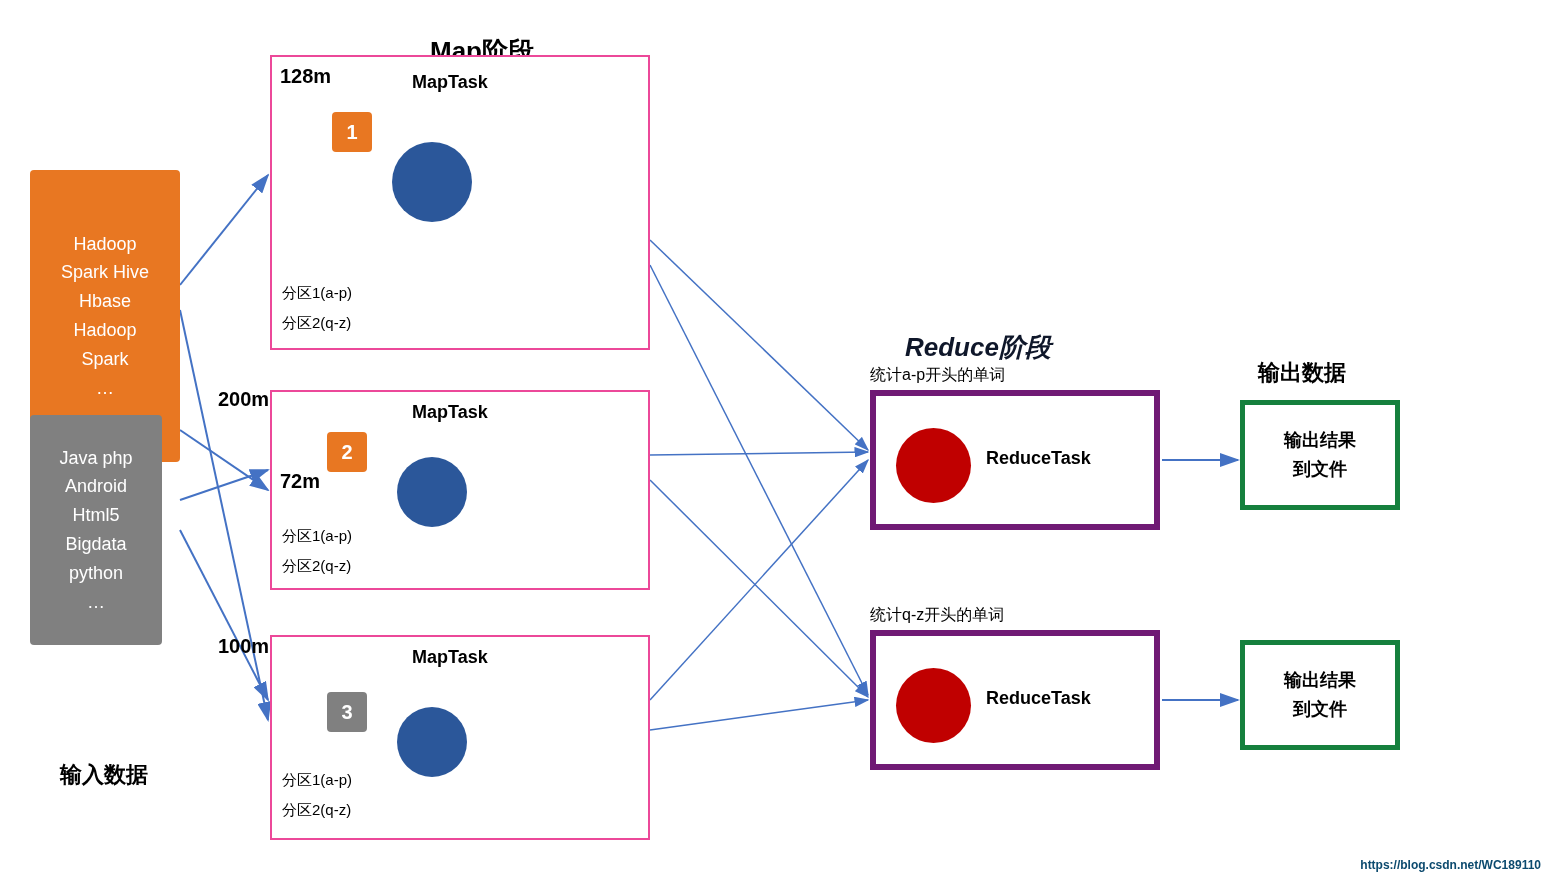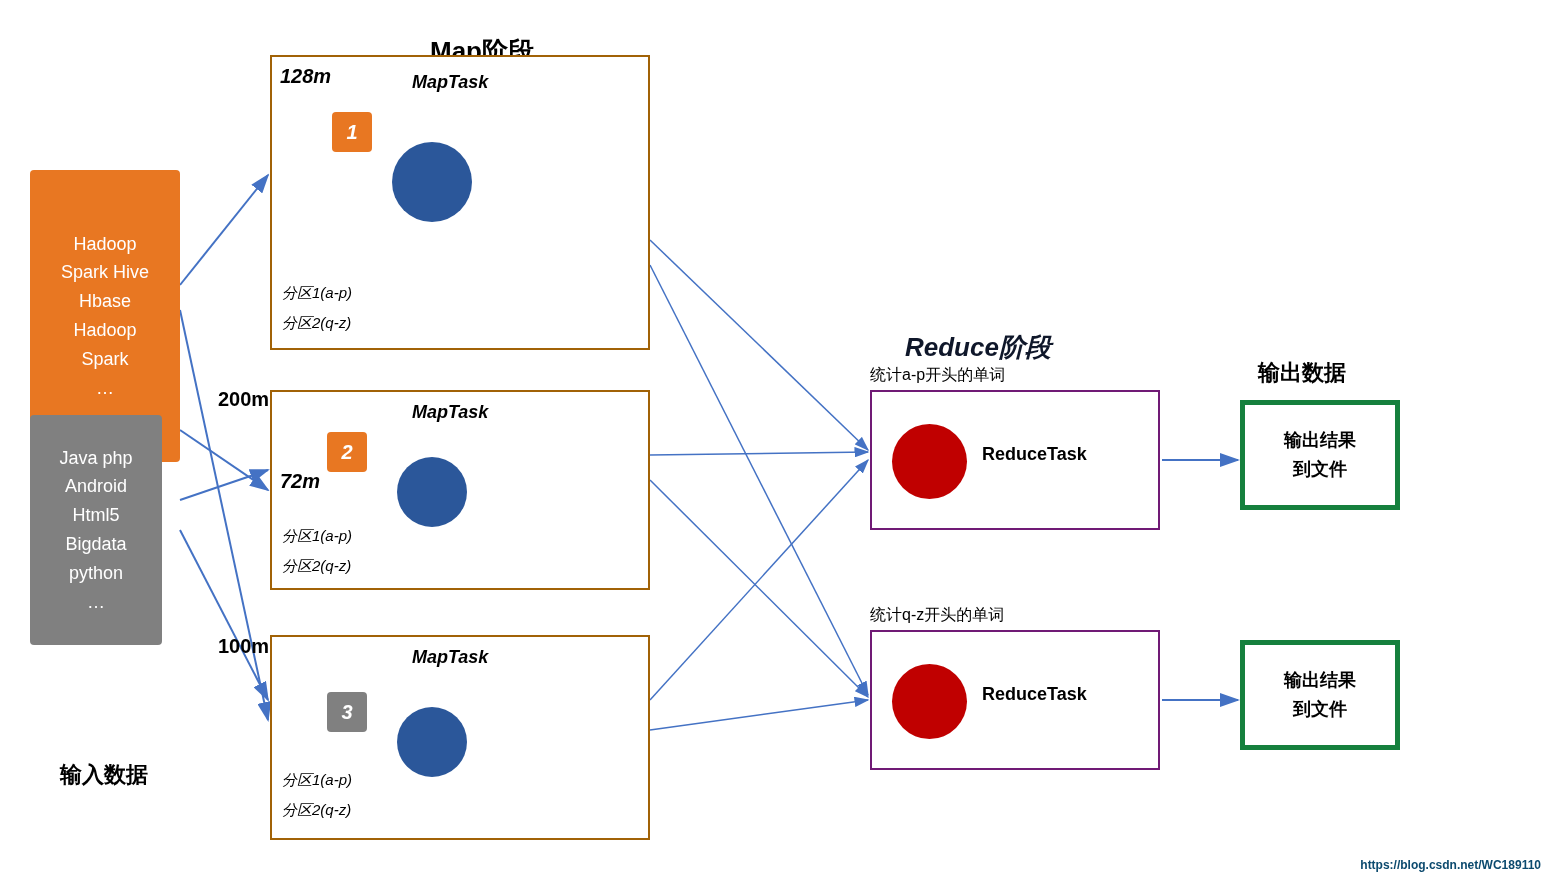--- a/index.html
+++ b/index.html
@@ -74,23 +74,22 @@
       left: 905px;
       top: 330px;
       font-size: 26px;
       font-weight: bold;
       color: #0f172a;
       font-style: italic;
     }
     
     .maptask-box {
       position: absolute;
-      border: 2px solid #a16207;
+      border: 2px solid #ec4899;
       background: white;
-      font-style: italic;
     }
     .maptask-box-1 {
       left: 270px;
       top: 55px;
       width: 380px;
       height: 295px;
     }
     .maptask-box-2 {
       left: 270px;
       top: 390px;
@@ -126,21 +125,21 @@
     }
     
     .red-circle {
       position: absolute;
       border-radius: 50%;
       background: #C00000;
     }
     
     .reducetask-box {
       position: absolute;
-      border: 2px solid #701a75;
+      border: 6px solid #701a75;
       background: white;
     }
     .reducetask-box-1 {
       left: 870px;
       top: 390px;
       width: 290px;
       height: 140px;
     }
     .reducetask-box-2 {
       left: 870px;

